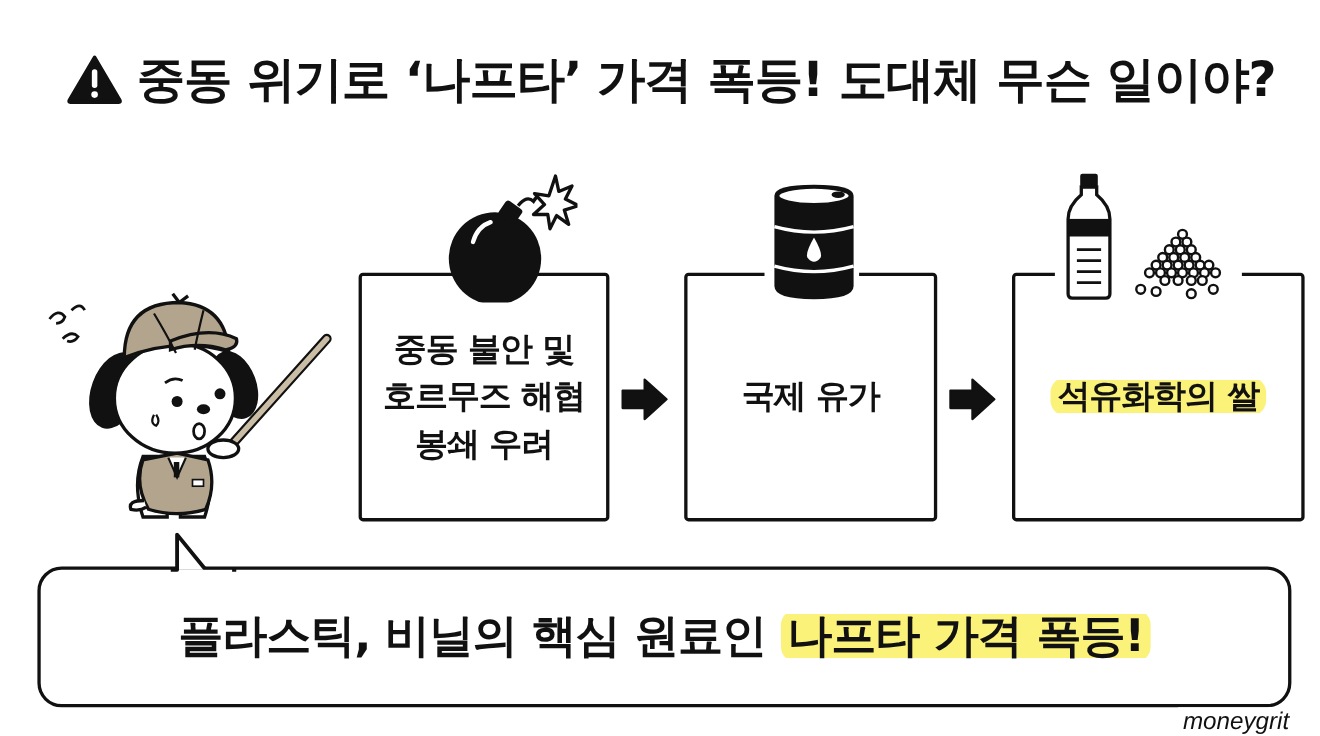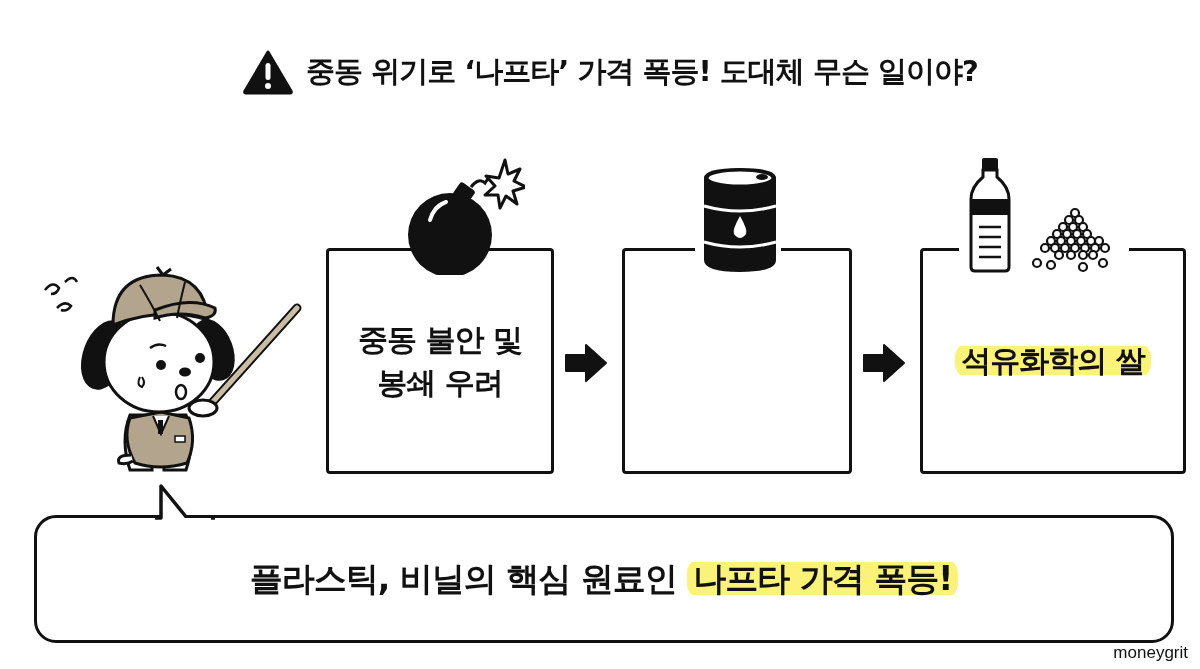--- a/index.html
+++ b/index.html
@@ -2,21 +2,21 @@
 <html><head>
 <meta charset="utf-8">
 <style>
   * { box-sizing: border-box; margin: 0; padding: 0; }
   html, body { width: 1200px; height: 669px; background: #ffffff; overflow: hidden; }
   body { position: relative; font-family: "DejaVu Sans", "Liberation Sans", sans-serif; color: #111; }
 
   .title {
     position: absolute; left: 60px; top: 40px; width: 1100px; height: 64px;
     display: flex; align-items: center; justify-content: center; gap: 12px;
-    font-size: 29px; font-weight: bold; letter-spacing: -1px; color: #111;
+    font-size: 44px; font-weight: bold; letter-spacing: -1px; color: #111;
   }
   .title svg { width: 52px; height: 46px; flex: none; }
 
   .box {
     position: absolute; background: #fff;
     border: 3.5px solid #111; border-radius: 4px;
     display: flex; align-items: center; justify-content: center; text-align: center;
   }
   .box .gap-top {
     position: absolute; top: -6px; height: 8px; background: #fff;
@@ -46,27 +46,27 @@
 
   #mascot { position: absolute; left: 35px; top: 240px; width: 270px; height: 240px; }
 
   .bubble {
     position: absolute; left: 34px; top: 515px; width: 1140px; height: 128px;
     border: 3.5px solid #111; border-radius: 22px; background: #fff;
     display: flex; flex-direction: column; align-items: center; justify-content: center;
   }
   .bubble-tail { position: absolute; left: 155px; top: 484px; width: 60px; height: 36px; }
   .bubble-line {
-    font-size: 33px; font-weight: bold; letter-spacing: -1px; line-height: 1.5; white-space: nowrap;
+    font-size: 41px; font-weight: bold; letter-spacing: -1px; line-height: 1.5; white-space: nowrap;
   }
 
   .watermark {
-    position: absolute; right: 8px; top: 643px;
-    font-family: "Liberation Sans", sans-serif; font-size: 17px; color: #111;
-    background: #fff; padding: 0 4px;
+    position: absolute; right: 24px; top: 643px;
+    font-family: "Liberation Sans", sans-serif; font-size: 22px; color: #111;
+    background: #fff; padding: 0 4px; font-style: italic;
   }
 </style>
 </head>
 <body>
 
 <div class="title">
   <svg viewBox="0 0 52 46">
     <path d="M26 3 L49 42 Q50 44 48 44 L4 44 Q2 44 3 42 Z" fill="#111" stroke="#111" stroke-width="3" stroke-linejoin="round"></path>
     <rect x="23.5" y="14" width="5" height="17" rx="2.5" fill="#fff"></rect>
     <circle cx="26" cy="37" r="3" fill="#fff"></circle>
@@ -109,38 +109,40 @@
   <path d="M115 108 q8 -6 16 -2" stroke="#111" stroke-width="2.5" fill="none"></path>
   <ellipse cx="150" cy="132" rx="6" ry="4.5" fill="#111"></ellipse>
   <ellipse cx="146" cy="152" rx="5" ry="7" fill="#fff" stroke="#111" stroke-width="2.5"></ellipse>
   <path d="M105 137 q-4 8 2 10 q4 -4 0 -10" fill="#fff" stroke="#111" stroke-width="2"></path>
 </svg>
 
 <div id="box1" class="box">
   <div class="gap-top" style="left:84px;width:50px;"></div>
   <div class="box-text">
     <div>중동 불안 및</div>
+    <div>호르무즈 해협</div>
     <div>봉쇄 우려</div>
   </div>
 </div>
 <svg id="bomb-icon" class="icon" viewBox="0 0 130 120">
   <circle cx="55" cy="80" r="42" fill="#111"></circle>
   <rect x="60" y="30" width="18" height="16" rx="3" fill="#111" transform="rotate(35 69 38)"></rect>
   <path d="M35 65 q4 -14 16 -18" stroke="#fff" stroke-width="4" fill="none" stroke-linecap="round"></path>
   <path d="M76 32 q8 -10 14 -4 q6 -10 12 -2" stroke="#111" stroke-width="3" fill="none"></path>
   <path d="M110 5 l3 14 l12 -5 l-6 12 l12 6 l-13 4 l4 13 l-11 -8 l-6 12 l-2 -13 l-13 0 l10 -9 l-9 -10 l13 2 z" fill="#fff" stroke="#111" stroke-width="3" stroke-linejoin="round"></path>
 </svg>
 
 <svg id="arrow1" class="arrow" viewBox="0 0 44 40">
   <path d="M2 12 L22 12 L22 2 L42 20 L22 38 L22 28 L2 28 Z" fill="#111" stroke="#111" stroke-width="2" stroke-linejoin="round"></path>
 </svg>
 
 <div id="box2" class="box">
   <div class="gap-top" style="left:70px;width:86px;"></div>
   <div class="box-text">
+    <div>국제 유가</div>
   </div>
 </div>
 <svg id="barrel-icon" class="icon" viewBox="0 0 100 120">
   <path d="M14 18 Q14 8 50 8 Q86 8 86 18 L86 100 Q86 112 50 112 Q14 112 14 100 Z" fill="#111"></path>
   <ellipse cx="50" cy="18" rx="33" ry="8" fill="#fff" stroke="#111" stroke-width="3"></ellipse>
   <ellipse cx="72" cy="17" rx="6" ry="3" fill="#111"></ellipse>
   <path d="M14 46 Q50 56 86 46" stroke="#fff" stroke-width="3" fill="none"></path>
   <path d="M14 82 Q50 92 86 82" stroke="#fff" stroke-width="3" fill="none"></path>
   <path d="M50 56 Q42 70 44 74 Q50 82 56 74 Q58 70 50 56 Z" fill="#fff"></path>
 </svg>

